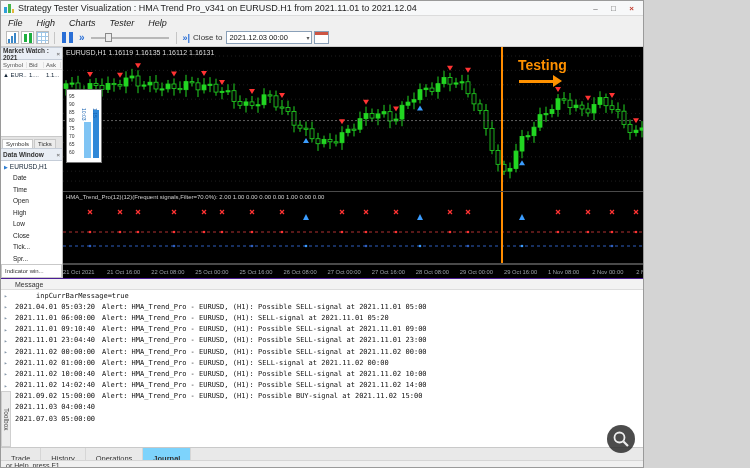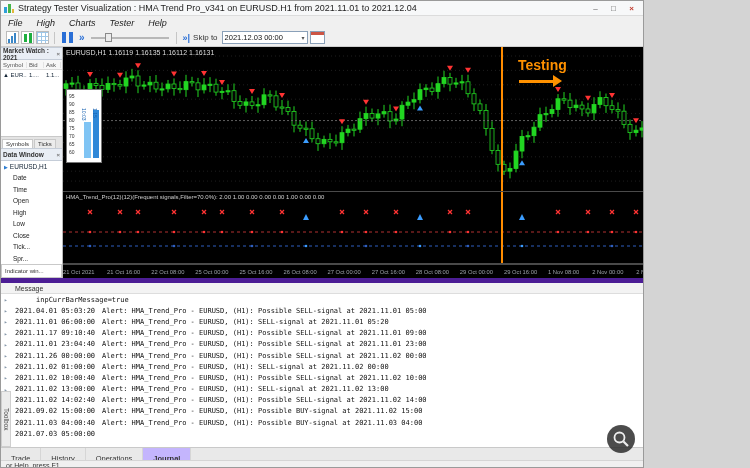--- a/index.html
+++ b/index.html
@@ -74,38 +74,38 @@
   .mini-lbl{position:absolute;top:18px;font-size:5px;color:#1560b0;writing-mode:vertical-rl;z-index:6;}
   .mini-lbl.l1{left:14px;}
   .mini-lbl.l2{left:25px;}
 
   
   .price-axis{position:absolute;left:724px;top:46px;width:26px;height:231px;background:#000;border-left:1px solid #3a3a3a;}
   .axis-label{position:absolute;left:2px;font-size:6px;color:#a8a8a8;white-space:nowrap;}
   .price-tag{position:absolute;left:0;width:26px;background:#6e6e6e;color:#fff;font-size:6px;padding:1px 1px;z-index:2;}
 
   
-  .journal{position:absolute;left:0;top:277px;width:750px;height:169px;background:#fff;border-top:5px solid #4c1d95;}
+  .journal{position:absolute;left:0;top:277px;width:750px;height:169px;background:#fff;border-top:1px solid #4c1d95;}
   .j-header{height:11px;background:#f3f3f3;border-bottom:1px solid #ddd;font-size:7px;color:#333;display:flex;align-items:center;padding-left:14px;}
   .j-rows{position:absolute;top:11px;left:0;right:9px;bottom:0;overflow:hidden;}
   .jrow{height:11.2px;display:flex;align-items:center;font-family:"DejaVu Sans Mono",monospace;font-size:7px;color:#111;white-space:nowrap;}
   .jicon{width:8px;margin:0 3px 0 3px;color:#8899aa;font-size:6px;flex:0 0 auto;}
   .jtime{margin-right:7px;}
   .vscroll{position:absolute;right:0;top:11px;width:9px;bottom:0;background:#f1f1f1;border-left:1px solid #e0e0e0;}
   .varrow{position:absolute;left:0;right:0;height:9px;font-size:5px;color:#888;text-align:center;line-height:9px;}
   .varrow.up{top:0;}
   .varrow.down{bottom:0;}
   .vthumb{position:absolute;left:1px;right:1px;bottom:11px;height:34px;background:#cdcdcd;}
   .toolbox-tab{position:absolute;left:0;top:390px;width:10px;height:56px;background:#ececec;border:1px solid #cfcfcf;writing-mode:vertical-rl;font-size:6.5px;color:#444;display:flex;align-items:center;justify-content:center;z-index:6;}
   .zoom-fab{position:absolute;right:8px;top:424px;width:28px;height:28px;border-radius:50%;background:rgba(45,45,45,.85);display:flex;align-items:center;justify-content:center;z-index:7;}
 
   
   .bottom-tabs{position:absolute;left:0;top:446px;width:750px;height:13px;background:#e9e9e9;border-top:1px solid #c9c9c9;display:flex;align-items:stretch;font-size:7.5px;color:#333;}
   .b-tab{padding:10px 10px;display:flex;align-items:center;border-right:1px solid #d6d6d6;}
-  .b-tab.active{background:#c4b5fd;font-weight:bold;}
+  .b-tab.active{background:#7dd3fc;font-weight:bold;}
   .statusbar{position:absolute;left:0;top:459px;width:750px;height:9px;background:#f0f0f0;border-top:1px solid #d5d5d5;font-size:7px;color:#333;display:flex;align-items:center;padding-left:5px;}
 </style>
 </head>
 <body>
 
 <div class="app">
 
   <div class="titlebar">
     <span class="app-icon"></span>
     <span class="title-text">Strategy Tester Visualization : HMA Trend Pro_v341 on EURUSD.H1 from 2021.11.01 to 2021.12.04</span>
@@ -132,21 +132,21 @@
         <span class="tb-sep"></span>
         <span class="tb-icon pause-icon"></span>
         <span class="tb-icon ff-icon">»</span>
       </span>
     <span class="speed-slider">
       <span class="speed-track"></span>
       <span class="speed-thumb"></span>
     </span>
     <span class="tb-sep"></span>
     <span class="skip-icon">»|</span>
-    <span class="skip-label">Skip to</span>
+    <span class="skip-label">Close to</span>
     <span class="skip-combo">
       <span>2021.12.03 00:00</span>
       <span class="combo-arrow">▾</span>
     </span>
     <span class="calendar-btn"></span>
   </div>
 
   <div class="sidebar">
     <div class="panel-header">
       <span>Market Watch : 2021</span>
@@ -595,62 +595,56 @@
           <span class="jtime">2021.04.01 05:03:20</span>
           <span class="jtext">Alert: HMA_Trend_Pro - EURUSD, (H1): Possible SELL-signal at 2021.11.01 05:00</span>
         </div>
         <div class="jrow">
           <span class="jicon">▸</span>
           <span class="jtime">2021.11.01 06:00:00</span>
           <span class="jtext">Alert: HMA_Trend_Pro - EURUSD, (H1): SELL-signal at 2021.11.01 05:20</span>
         </div>
         <div class="jrow">
           <span class="jicon">▸</span>
-          <span class="jtime">2021.11.17 09:10:40</span>
+          <span class="jtime">2021.11.01 09:10:40</span>
           <span class="jtext">Alert: HMA_Trend_Pro - EURUSD, (H1): Possible SELL-signal at 2021.11.01 09:00</span>
         </div>
         <div class="jrow">
           <span class="jicon">▸</span>
           <span class="jtime">2021.11.01 23:04:40</span>
           <span class="jtext">Alert: HMA_Trend_Pro - EURUSD, (H1): Possible SELL-signal at 2021.11.01 23:00</span>
         </div>
         <div class="jrow">
           <span class="jicon">▸</span>
-          <span class="jtime">2021.11.26 00:00:00</span>
+          <span class="jtime">2021.11.02 00:00:00</span>
           <span class="jtext">Alert: HMA_Trend_Pro - EURUSD, (H1): Possible SELL-signal at 2021.11.02 00:00</span>
         </div>
         <div class="jrow">
           <span class="jicon">▸</span>
           <span class="jtime">2021.11.02 01:00:00</span>
           <span class="jtext">Alert: HMA_Trend_Pro - EURUSD, (H1): SELL-signal at 2021.11.02 00:00</span>
         </div>
         <div class="jrow">
           <span class="jicon">▸</span>
           <span class="jtime">2021.11.02 10:00:40</span>
           <span class="jtext">Alert: HMA_Trend_Pro - EURUSD, (H1): Possible SELL-signal at 2021.11.02 10:00</span>
         </div>
         <div class="jrow">
           <span class="jicon">▸</span>
-          <span class="jtime">2021.11.02 13:00:00</span>
-          <span class="jtext">Alert: HMA_Trend_Pro - EURUSD, (H1): SELL-signal at 2021.11.02 13:00</span>
-        </div>
-        <div class="jrow">
-          <span class="jicon">▸</span>
           <span class="jtime">2021.11.02 14:02:40</span>
           <span class="jtext">Alert: HMA_Trend_Pro - EURUSD, (H1): Possible SELL-signal at 2021.11.02 14:00</span>
         </div>
         <div class="jrow">
           <span class="jicon">▸</span>
           <span class="jtime">2021.09.02 15:00:00</span>
           <span class="jtext">Alert: HMA_Trend_Pro - EURUSD, (H1): Possible BUY-signal at 2021.11.02 15:00</span>
         </div>
         <div class="jrow">
           <span class="jicon">▸</span>
           <span class="jtime">2021.11.03 04:00:40</span>
-          <span class="jtext">Alert: HMA_Trend_Pro - EURUSD, (H1): Possible BUY-signal at 2021.11.03 04:00</span>
         </div>
         <div class="jrow">
           <span class="jicon">▸</span>
           <span class="jtime">2021.07.03 05:00:00</span>
         </div>
       </div>
     <div class="vscroll">
       <div class="varrow up">▲</div>
       <div class="vthumb"></div>
       <div class="varrow down">▼</div>

